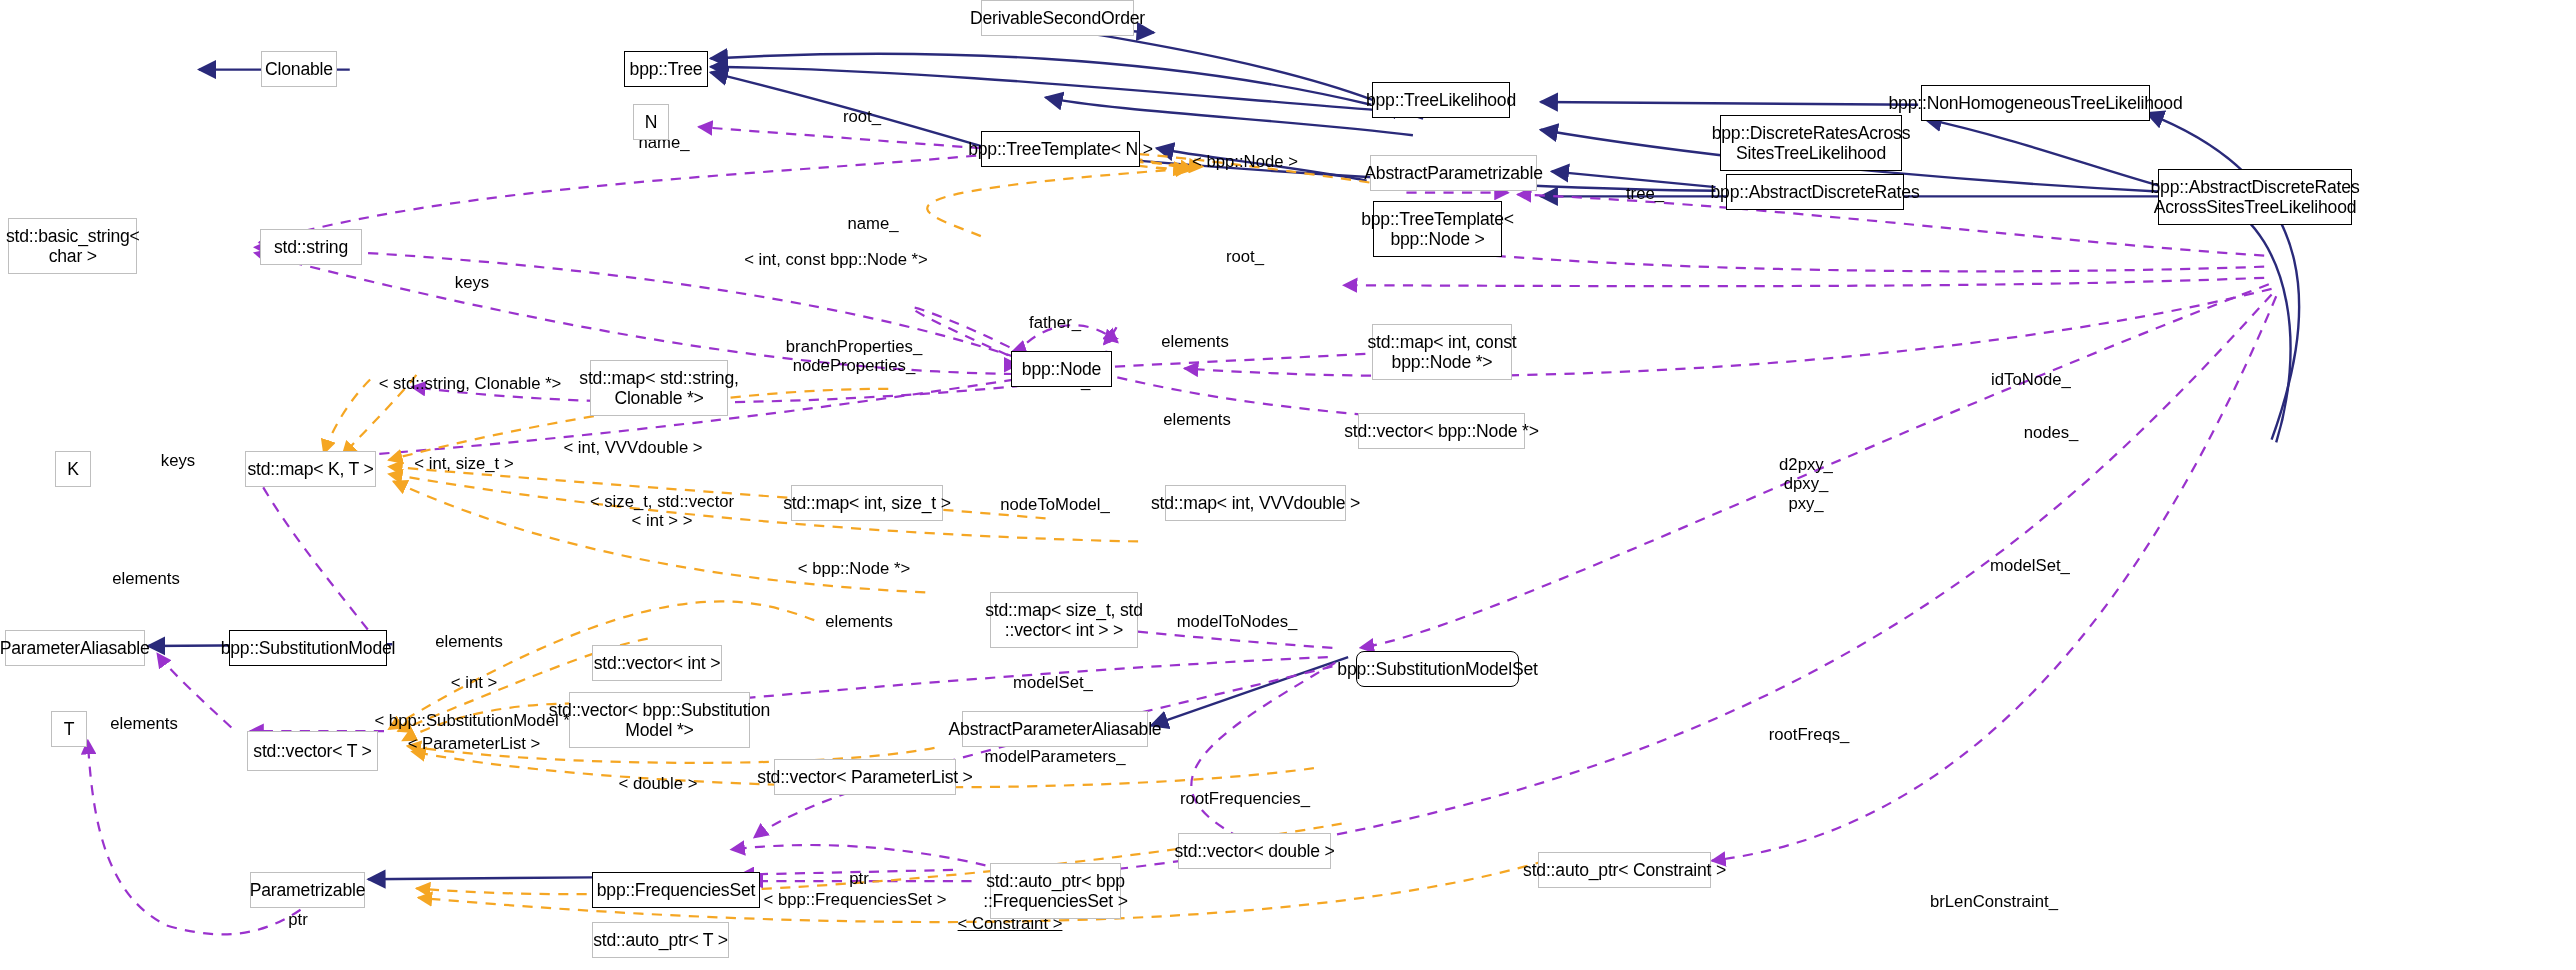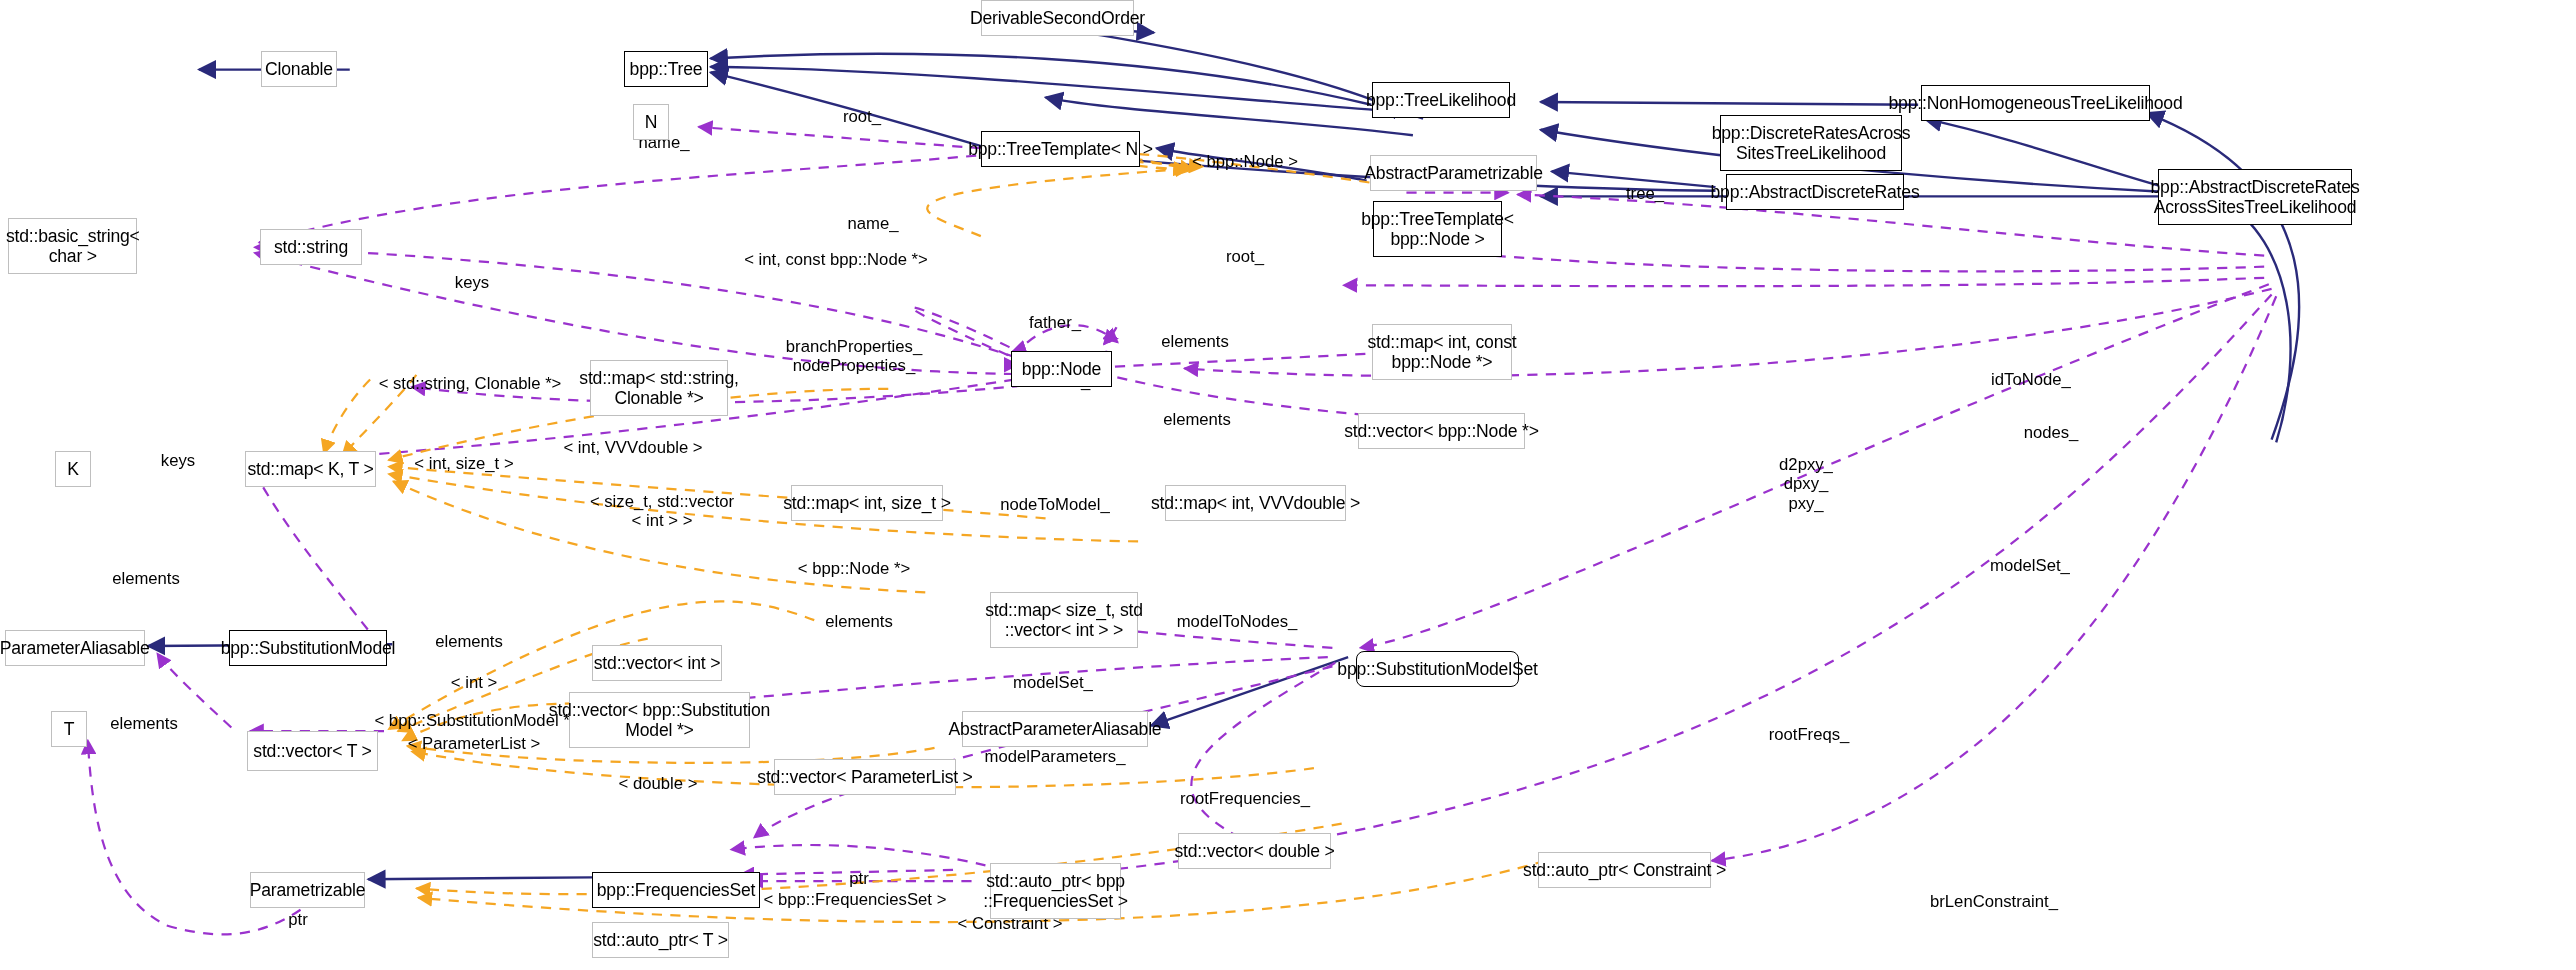--- a/index.html
+++ b/index.html
@@ -239,17 +239,17 @@
       <div class="edge-label" style="left: 477px; top: 711px;">&lt; bpp::SubstitutionModel *&gt;</div>
       <div class="edge-label" style="left: 1809px; top: 725px;">rootFreqs_</div>
       <div class="edge-label" style="left: 474px; top: 734px;">&lt; ParameterList &gt;</div>
       <div class="edge-label" style="left: 1055px; top: 747px;">modelParameters_</div>
       <div class="edge-label" style="left: 658px; top: 774px;">&lt; double &gt;</div>
       <div class="edge-label" style="left: 1245px; top: 789px;">rootFrequencies_</div>
       <div class="edge-label" style="left: 1994px; top: 892px;">brLenConstraint_</div>
       <div class="edge-label" style="left: 859px; top: 869px;">ptr</div>
       <div class="edge-label" style="left: 855px; top: 890px;">&lt; bpp::FrequenciesSet &gt;</div>
       <div class="edge-label" style="left: 298px; top: 910px;">ptr</div>
-      <div class="edge-label" style="left: 1010px; top: 914px;">&lt; Constraint &gt;</div>
+      <div class="edge-label" style="left: 1010px; top: 914px; text-decoration: underline;">&lt; Constraint &gt;</div>
     </div>
 
 </div>
 
 
 </body></html>

